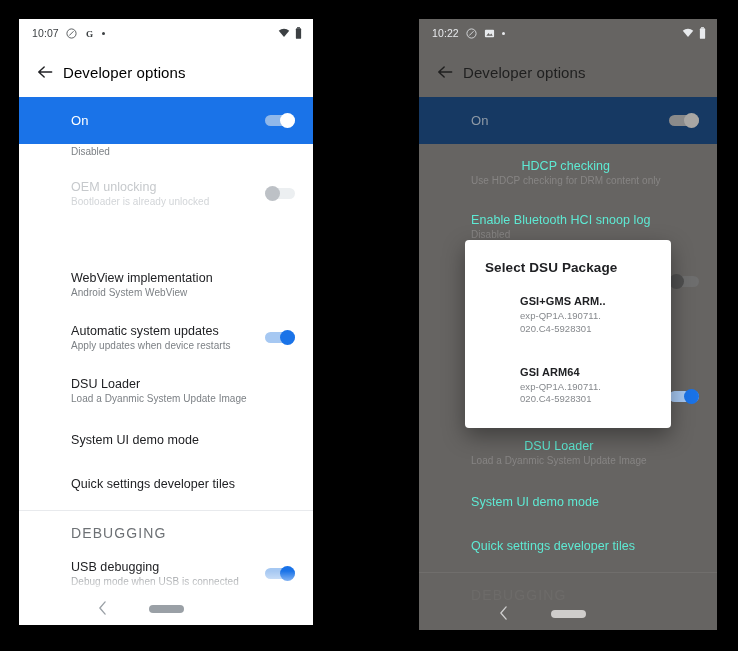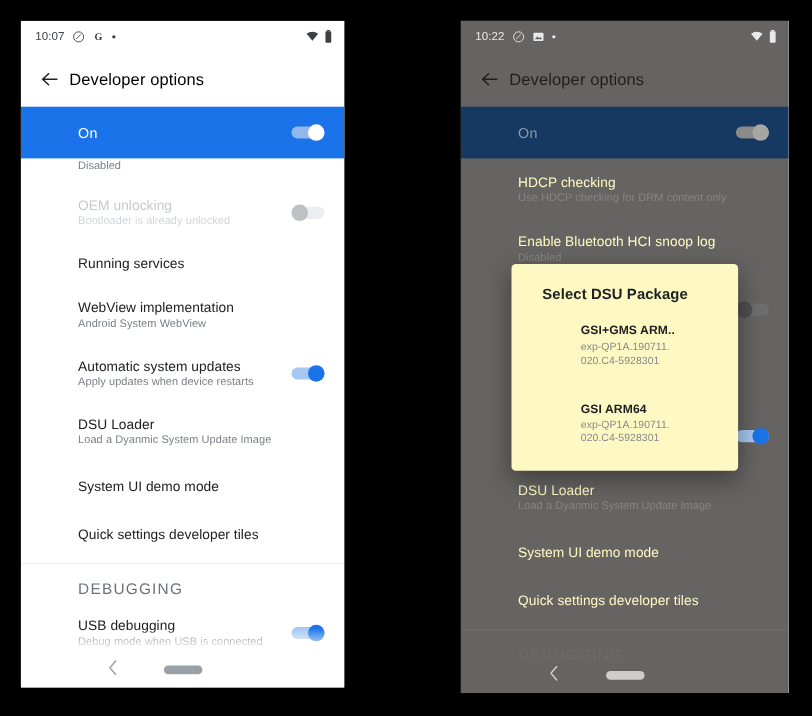--- a/index.html
+++ b/index.html
@@ -85,41 +85,41 @@
     position: absolute; left: 0; bottom: 0; width: 100%; height: 32px;
     display: flex; align-items: center; justify-content: center; gap: 0;
   }
   .nav-back { position: absolute; left: 27%; font-size: 15px; color:#5f6368; }
   .nav-pill { width: 35px; height: 8px; border-radius: 5px; background: #9aa0a6; }
 
   
   #phone-right .screen { background: #666462; }
   #phone-right .statusbar { color: #e8eaed; gap: 30px; }
   #phone-right .appbar-title { color: #1f1f1f; }
-  #phone-right .row-title { color: #fef9c3; }
+  #phone-right .row-title { color: #5eead4; text-align: center; }
   #phone-right .row-sub { color: #878584; }
   #phone-right .section-head { color: #7a7876; }
   #phone-right .divider { background: #706e6c; }
   #phone-right .nav-back { color: #cfcfcf; }
   #phone-right .nav-pill { background: #cfcdcb; }
   #phone-right .master-row { background: #163963; }
   #phone-right .master-label { color: #8f9aa6; }
   .rp-scrollarea { position: relative; }
 
   
   .dialog-layer {
     position: absolute; left: 0; top: 0; width: 100%; height: 100%;
     display: flex; align-items: flex-start; justify-content: center;
     pointer-events: none;
   }
   .dialog {
     position: absolute; left: 46px; top: 221px; width: 206px;
-    background: #fef9c3; border-radius: 4px;
+    background: #ffffff; border-radius: 4px;
     box-shadow: 0 8px 22px rgba(0,0,0,.38);
-    padding: 20px 0 14px 8px;
+    padding: 20px 0 14px 0;
     pointer-events: auto;
   }
   .dialog-title {
     font-size: 13.5px; font-weight: 600; color: #202124;
     padding: 0 0 14px 20px; letter-spacing: .1px;
   }
   .dlg-item { padding: 6px 18px 8px 38px; margin-left: 17px; }
   .dlg-item + .dlg-item { margin-top: 16px; }
   .dlg-item-title { font-size: 11px; font-weight: 700; color: #202124; letter-spacing: .1px; }
   .dlg-item-sub { font-size: 9.5px; color: #85888c; line-height: 1.35; margin-top: 3px; letter-spacing:.05px; }
@@ -196,21 +196,20 @@
             <span class="row-sub">Bootloader is already unlocked</span>
           </span>
           <span class="sw off">
             <span class="track"></span>
             <span class="thumb"></span>
           </span>
         </div>
 
         <div class="row">
           <span class="row-texts">
-            <span class="row-title">Running services</span>
           </span>
         </div>
 
         <div class="row">
           <span class="row-texts">
             <span class="row-title">WebView implementation</span>
             <span class="row-sub">Android System WebView</span>
           </span>
         </div>
 

